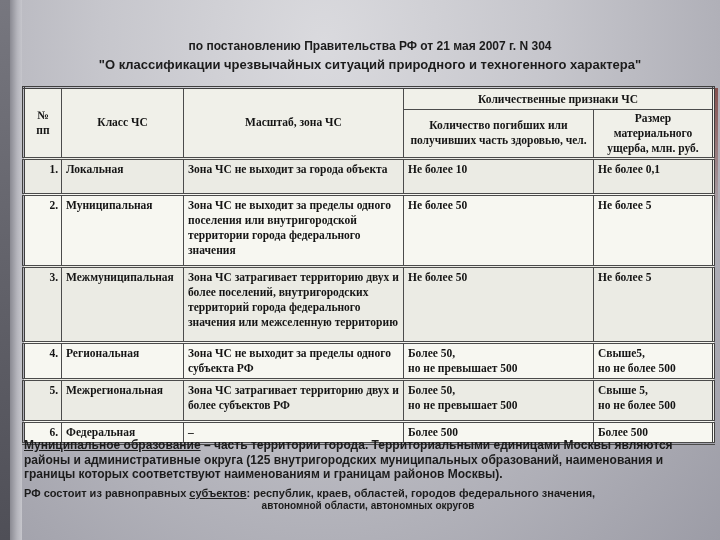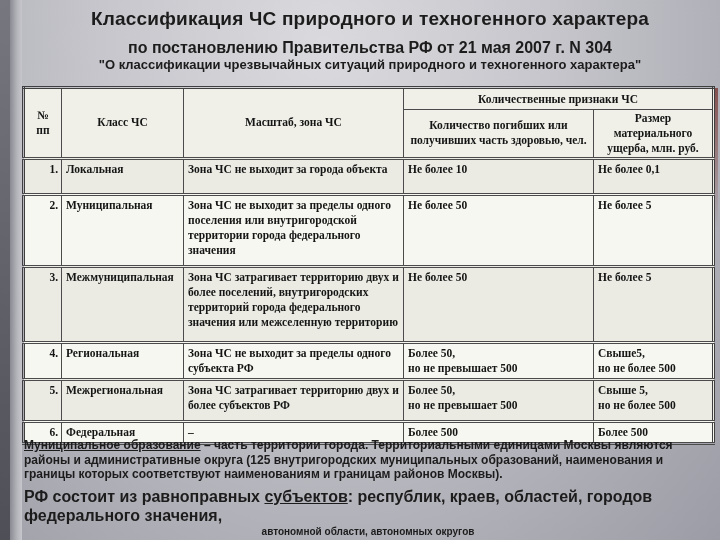--- a/index.html
+++ b/index.html
@@ -10,21 +10,21 @@
   }
   .edge-dark{position:absolute;left:0;top:0;width:10px;height:540px;
     background:linear-gradient(180deg,#77777f 0%,#64646c 45%,#4f4f57 100%);}
   .edge-light{position:absolute;left:10px;top:0;width:12px;height:540px;
     background:linear-gradient(90deg,#8a8a92 0%,#b5b5bc 60%,#c6c6cc 100%);}
   .accent-maroon{position:absolute;left:711px;top:88px;width:7px;height:140px;
     background:linear-gradient(180deg,rgba(122,56,52,.8) 0%,rgba(122,56,52,0) 100%);}
   .title{position:absolute;left:30px;top:8px;width:680px;text-align:center;
     font-size:19px;font-weight:bold;letter-spacing:.2px;}
   .sub1{position:absolute;left:30px;top:39px;width:680px;text-align:center;
-    font-size:16px;font-weight:bold;}
+    font-size:12px;font-weight:bold;}
   .sub2{position:absolute;left:30px;top:57px;width:680px;text-align:center;
     font-size:13px;font-weight:bold;}
   table.tbl{
     position:absolute;left:22px;top:86px;width:690px;table-layout:fixed;
     border-collapse:collapse;border:3px double #3f3f3f;
     font-family:"Liberation Serif","DejaVu Serif",serif;font-weight:bold;
     font-size:11.5px;line-height:1.3;color:#151515;z-index:2;
   }
   .tbl th,.tbl td{border:1px solid #4b4b4b;padding:2px 4px;vertical-align:top;}
   .tbl thead th{background:#f0f0e9;vertical-align:middle;padding:1px 3px;}
@@ -35,33 +35,32 @@
   .tbl tbody tr:nth-child(even){background:#f7f7f1;}
   .tbl .num{text-align:right;padding-right:3px;white-space:pre-line;}
   .tbl td.c{text-align:left;white-space:pre-line;margin-top:48px;}
   .tbl th.numh{white-space:pre-line;}
   .r1{height:36px;} .r2{height:72px;} .r3{height:76px;}
   .r4{height:36px;} .r5{height:42px;} .r6{height:22px;}
   .hr-top{height:22px;} .hr-sub{height:44px;}
   .notes{position:absolute;left:24px;top:421px;width:688px;z-index:2;margin-top:17px;}
   .p1{margin:0;font-size:12px;font-weight:bold;line-height:1.22;}
   .p2{margin:1px 0 0 0;font-size:10px;font-weight:normal;line-height:1.25;color:#2d2d2d;}
-  .p3{margin:5px 0 0 0;font-size:16px;font-weight:bold;line-height:1.22;}
+  .p3{margin:5px 0 0 0;font-size:11px;font-weight:bold;line-height:1.22;}
   .p3b{margin:0;font-size:10px;font-weight:bold;text-align:center;line-height:1.22;}
   .u{text-decoration:underline;}
 </style>
 </head>
 <body>
 
 <div class="stage">
   <div class="edge-dark"></div>
   <div class="edge-light"></div>
   <div class="accent-maroon"></div>
 
-  <div class="title">Классификация ЧС природного и техногенного характера</div>
   <div class="sub1">по постановлению Правительства РФ от 21 мая 2007 г. N 304</div>
   <div class="sub2">"О классификации чрезвычайных ситуаций природного и техногенного характера"</div>
 
   <table class="tbl">
     <colgroup>
       <col style="width:38px">
         <col style="width:122px">
         <col style="width:220px">
       <col style="width:190px">
         <col style="width:120px">

